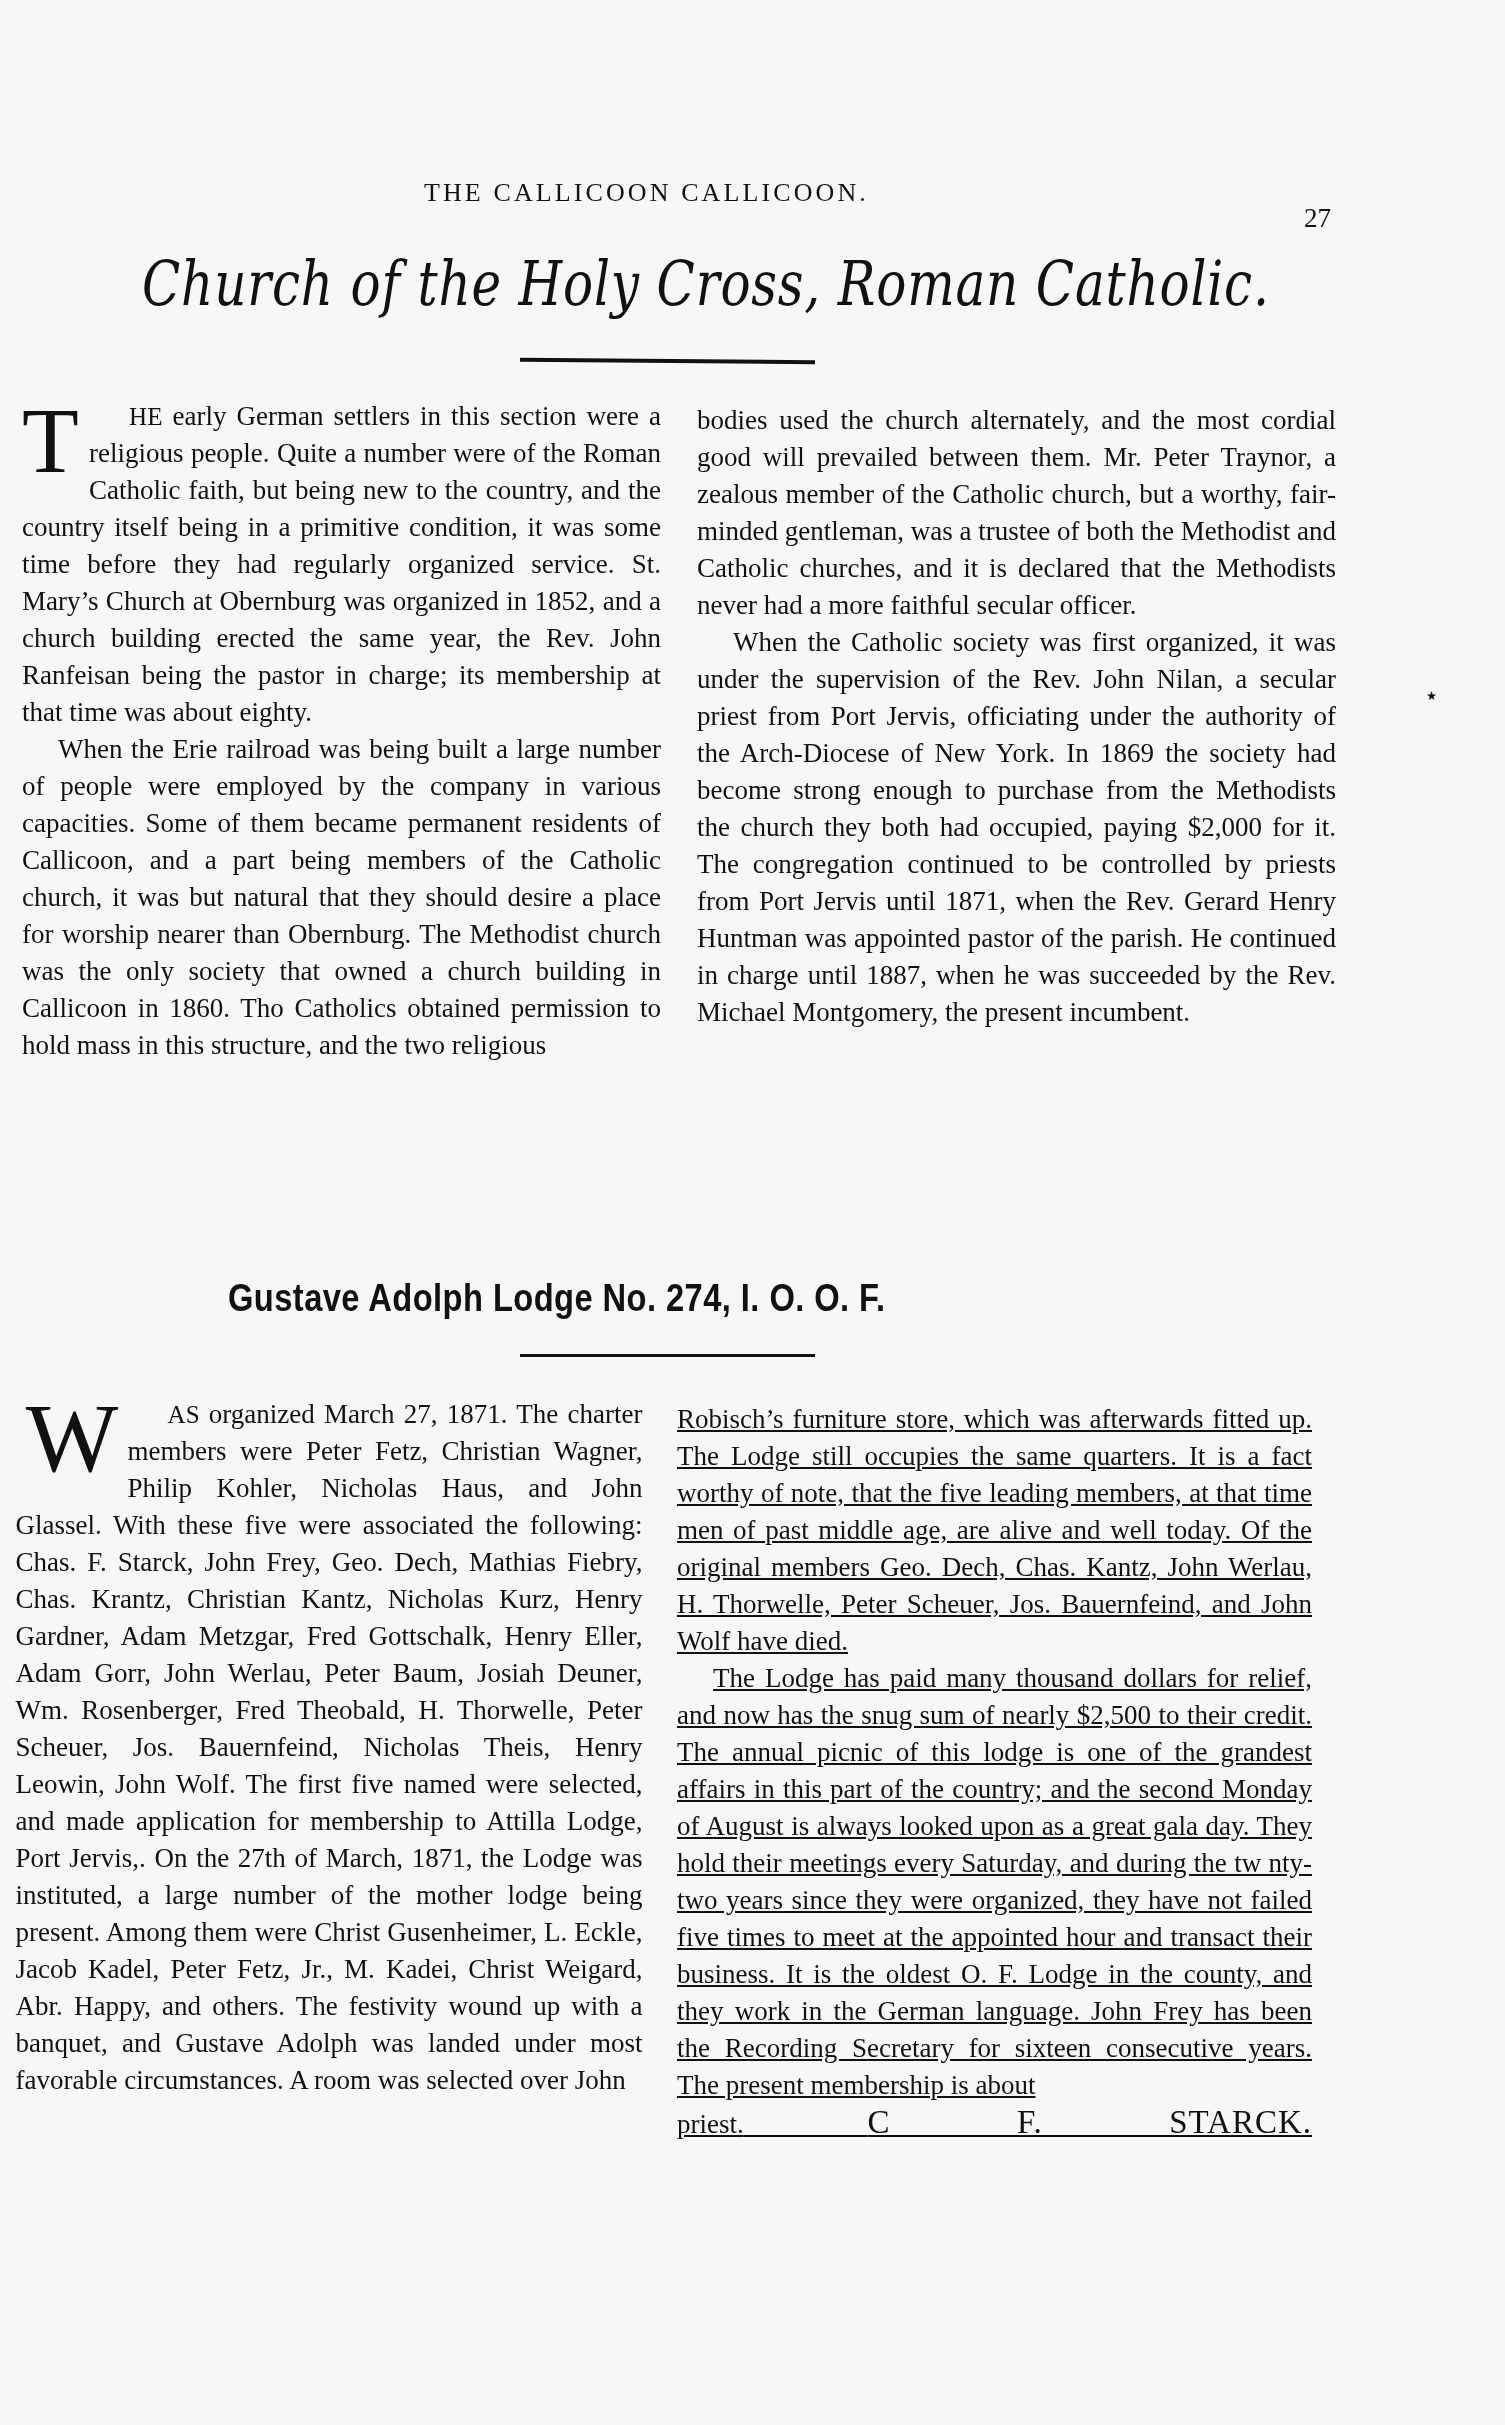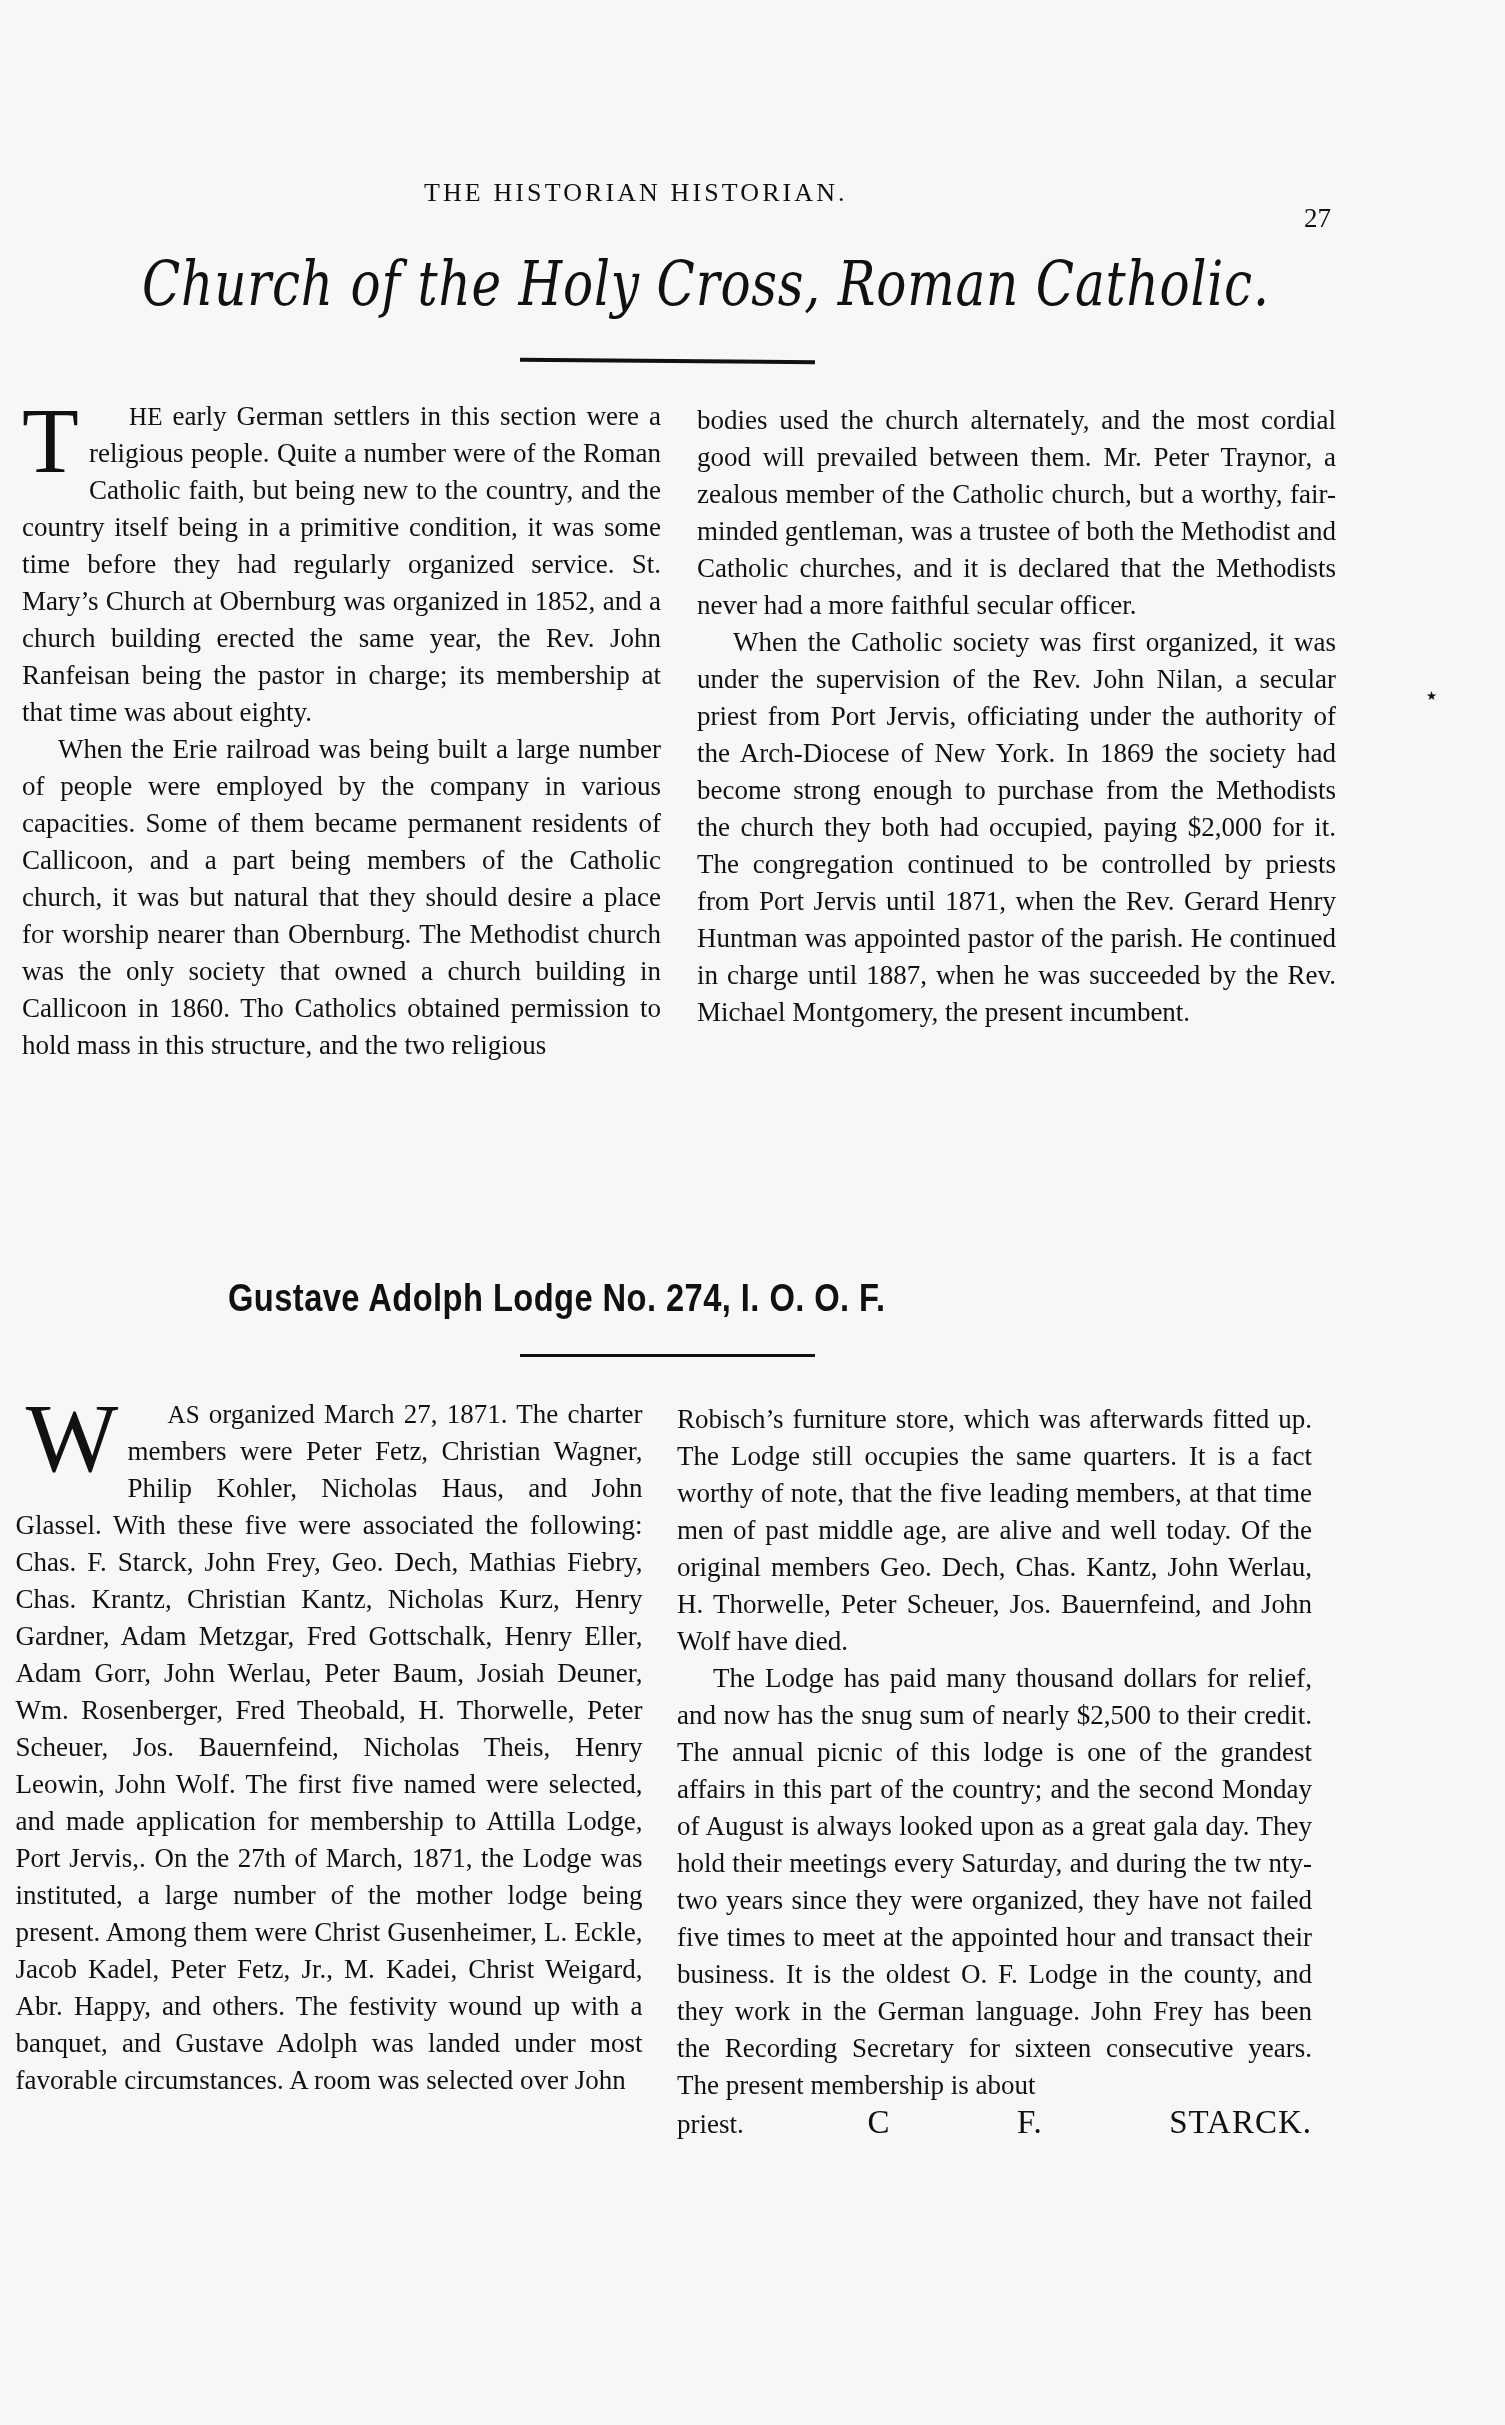--- a/index.html
+++ b/index.html
@@ -53,21 +53,21 @@
   .column {
     position: absolute;
     font-size: 27px;
     line-height: 37px;
     text-align: justify;
     hyphens: manual;
   }
   .col-1a { left: 22px;   top: 398px;  width: 639px; }
   .col-1b { left: 697px; top: 402px;  width: 639px; }
   .col-2a { left: 15.5px;   top: 1396px; width: 627px; }
-  .col-2b { left: 677px; top: 1401px; width: 635px; }
+  .col-2b { left: 677px; top: 1401px; width: 635px; text-decoration: underline; }
 
   .column p { margin: 0; text-indent: 36px; }
   .column p.no-indent { text-indent: 0; }
 
   .dropcap-para::first-line { letter-spacing: 0; }
   .dropcap {
     float: left;
     font-size: 93px;
     line-height: 78px;
     margin: 4.1px 10.3px 0 0;
@@ -98,21 +98,21 @@
   .star-mark {
     position: absolute;
     left: 1426px; top: 688px;
     font-size: 12.4px;
   }
 </style>
 </head>
 <body>
 
 <div class="running-head">
-  <span class="running-title">THE HISTORIAN HISTORIAN.</span>
+  <span class="running-title">THE CALLICOON CALLICOON.</span>
   <span class="page-number">27</span>
 </div>
 
 <div class="section-title-1">Church of the Holy Cross, Roman Catholic.</div>
 <div class="rule rule-1"></div>
 
 <div class="column col-1a">
   <p class="no-indent dropcap-para">
     <span class="dropcap">T</span><span class="smallcaps">HE</span><span> early German settlers in this section were a religious people. Quite a number were of the Roman Catholic faith, but being new to the country, and the country itself being in a primitive condition, it was some time before they had regularly organized ser­vice. St. Mary’s Church at Obernburg was organized in 1852, and a church building erected the same year, the Rev. John Ranfei­san being the pastor in charge; its member­ship at that time was about eighty.</span>
   </p>

